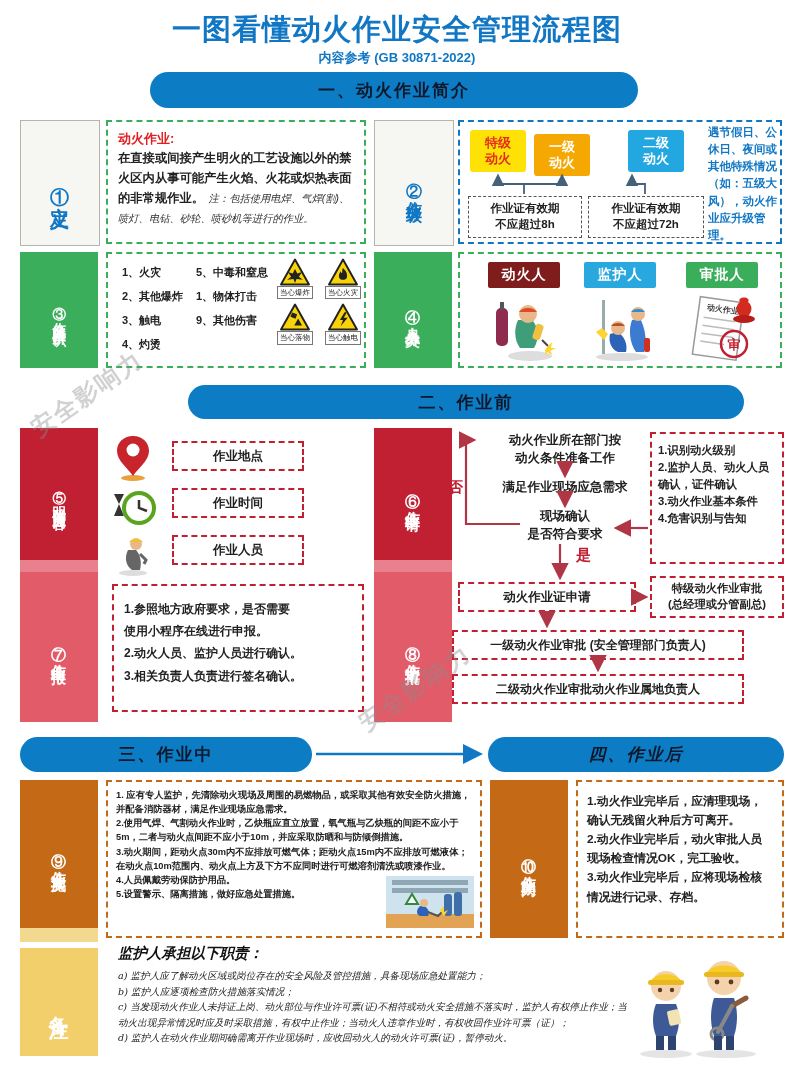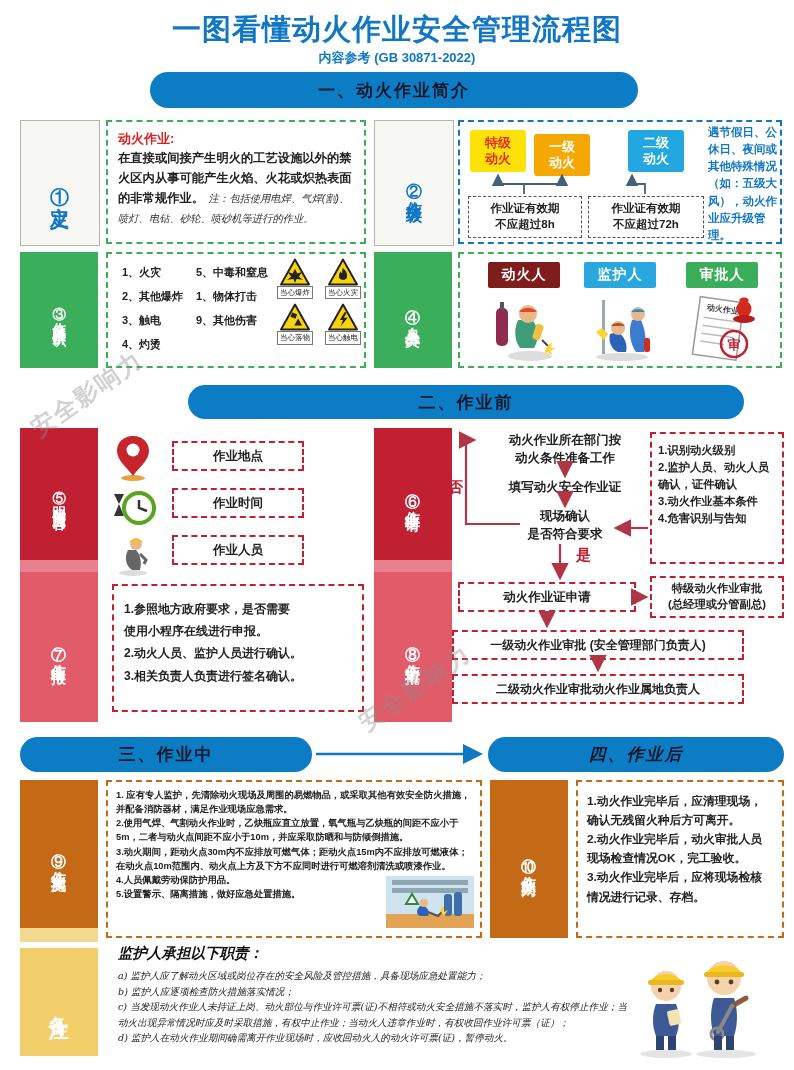--- a/index.html
+++ b/index.html
@@ -218,21 +218,21 @@
   <div class="dash-node" style="left:172px;top:441px;width:132px;height:30px;font-size:12.5px;">作业地点</div>
   <div class="dash-node" style="left:172px;top:488px;width:132px;height:30px;font-size:12.5px;">作业时间</div>
   <div class="dash-node" style="left:172px;top:535px;width:132px;height:30px;font-size:12.5px;">作业人员</div>
 
   <div class="abs vlabel v-red" style="left:374px;top:428px;width:78px;height:132px;font-size:15px;">⑥作业申请</div>
   <div class="abs" style="left:374px;top:560px;width:78px;height:12px;background:#E8808E;"></div>
   <div class="abs vlabel v-pink" style="left:374px;top:572px;width:78px;height:150px;font-size:15px;">⑧作业审批</div>
 
   <div class="flow-step" style="left:480px;top:432px;width:170px;">动火作业所在部门按
 动火条件准备工作</div>
-  <div class="flow-step" style="left:480px;top:479px;width:170px;">填写动火安全作业证</div>
+  <div class="flow-step" style="left:480px;top:479px;width:170px;">满足作业现场应急需求</div>
   <div class="flow-step" style="left:480px;top:508px;width:170px;">现场确认
 是否符合要求</div>
   <div class="flow-tag" style="left:448px;top:478px;">否</div>
   <div class="flow-tag" style="left:576px;top:546px;">是</div>
   <div class="dashed dr preline" style="left:650px;top:432px;width:134px;height:132px;padding:8px 6px;
        font-size:11.3px;font-weight:600;line-height:1.5;color:#222;">1.识别动火级别
 2.监护人员、动火人员
 确认，证件确认
 3.动火作业基本条件
 4.危害识别与告知</div>

